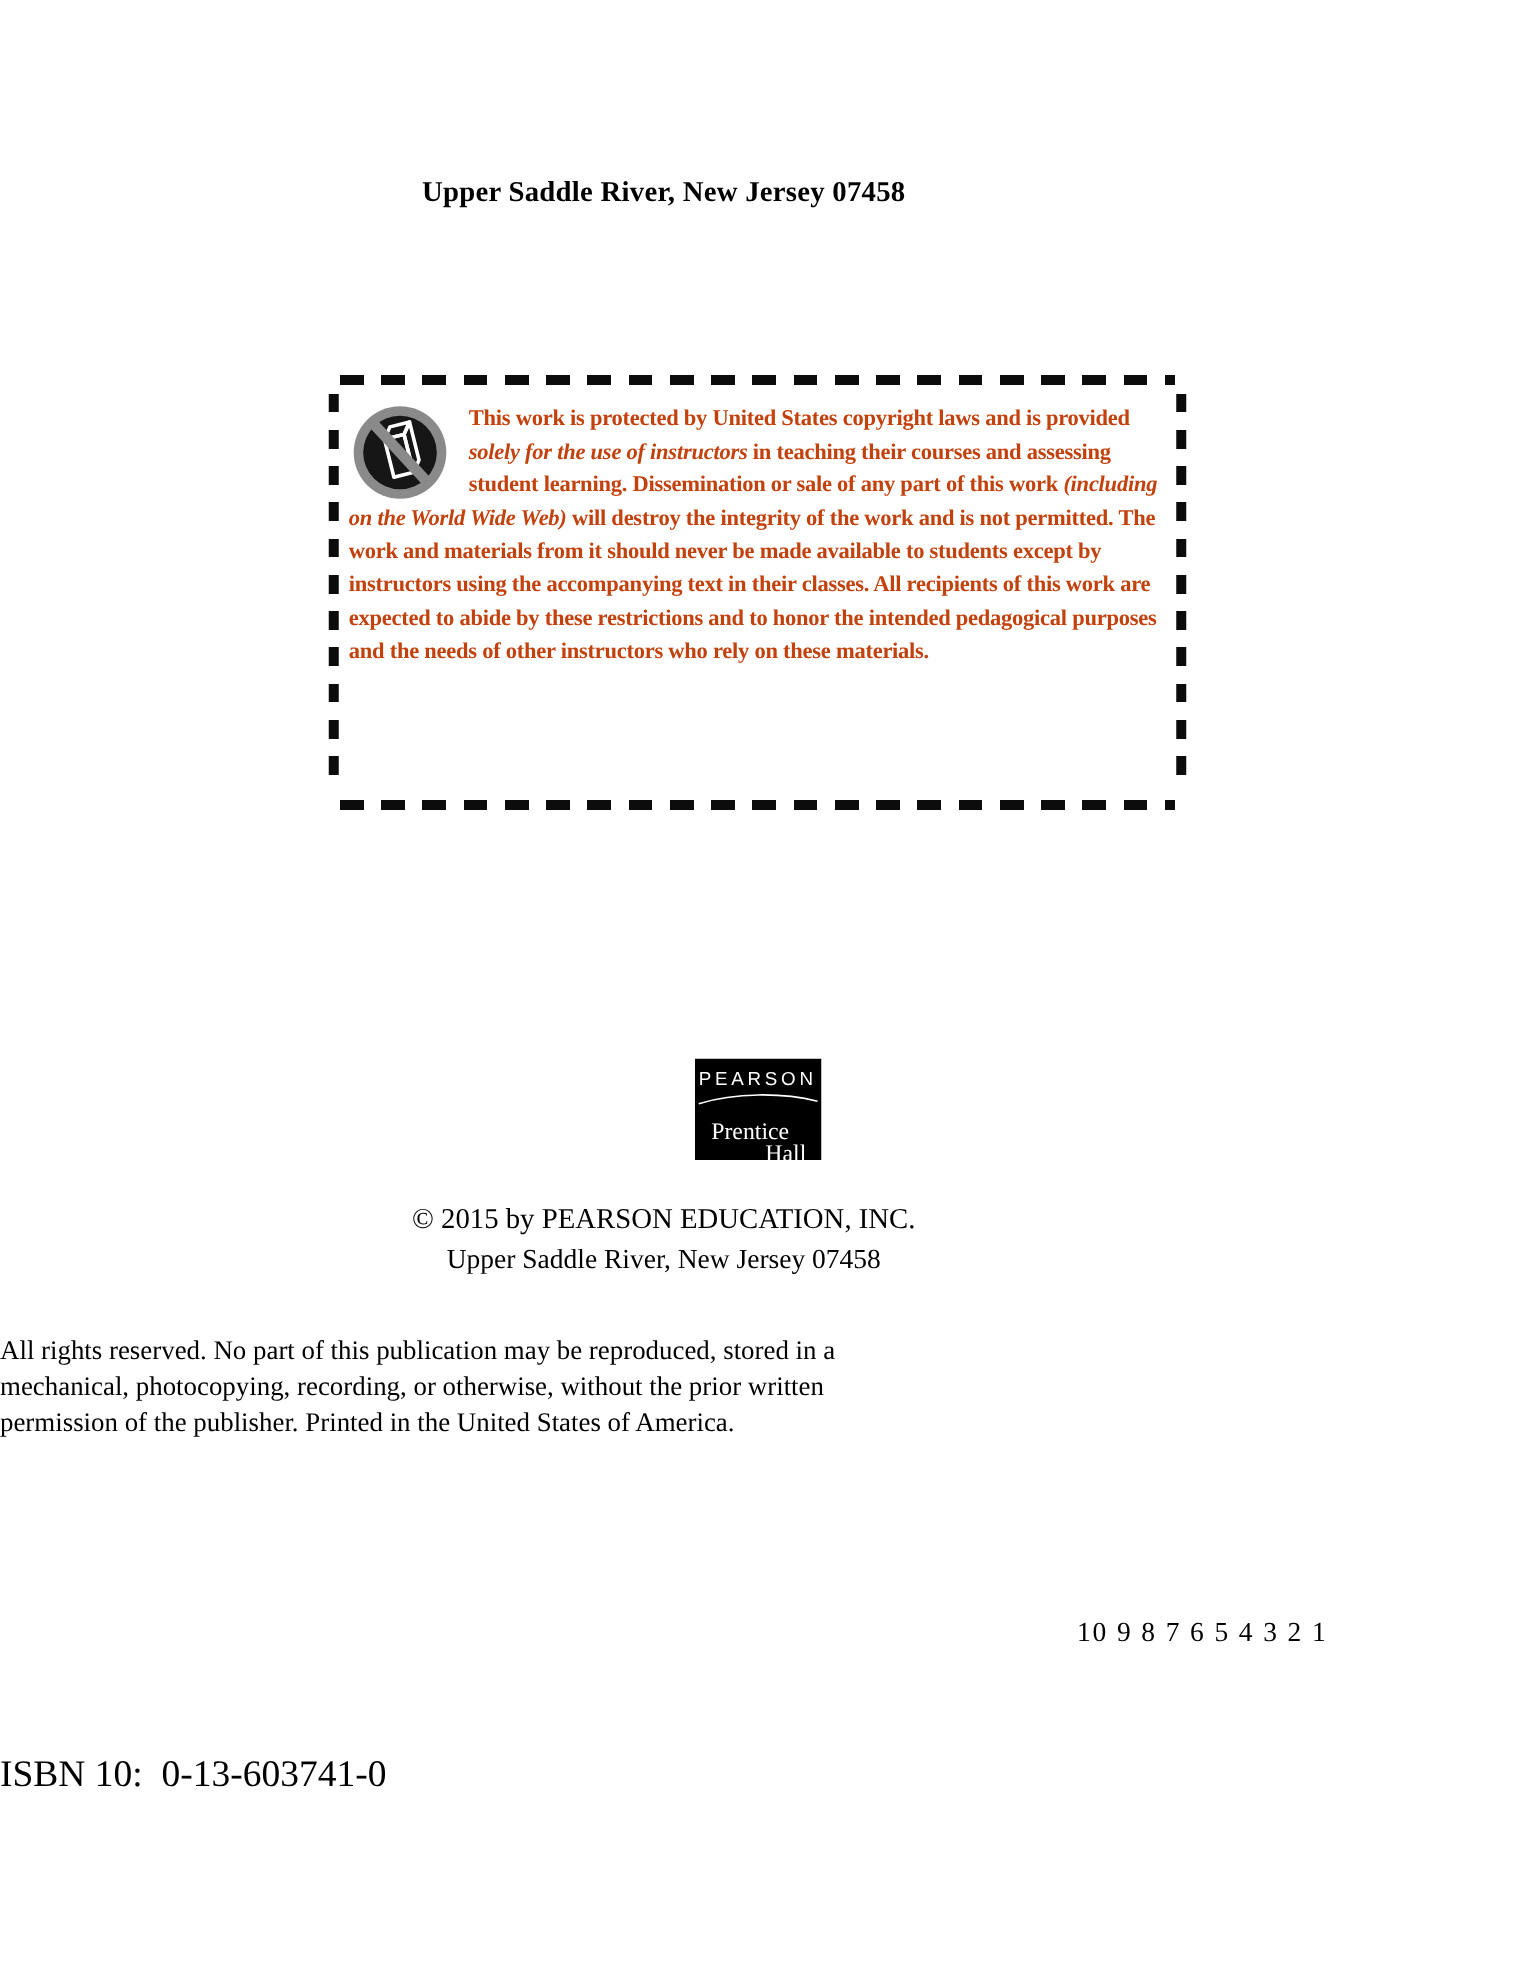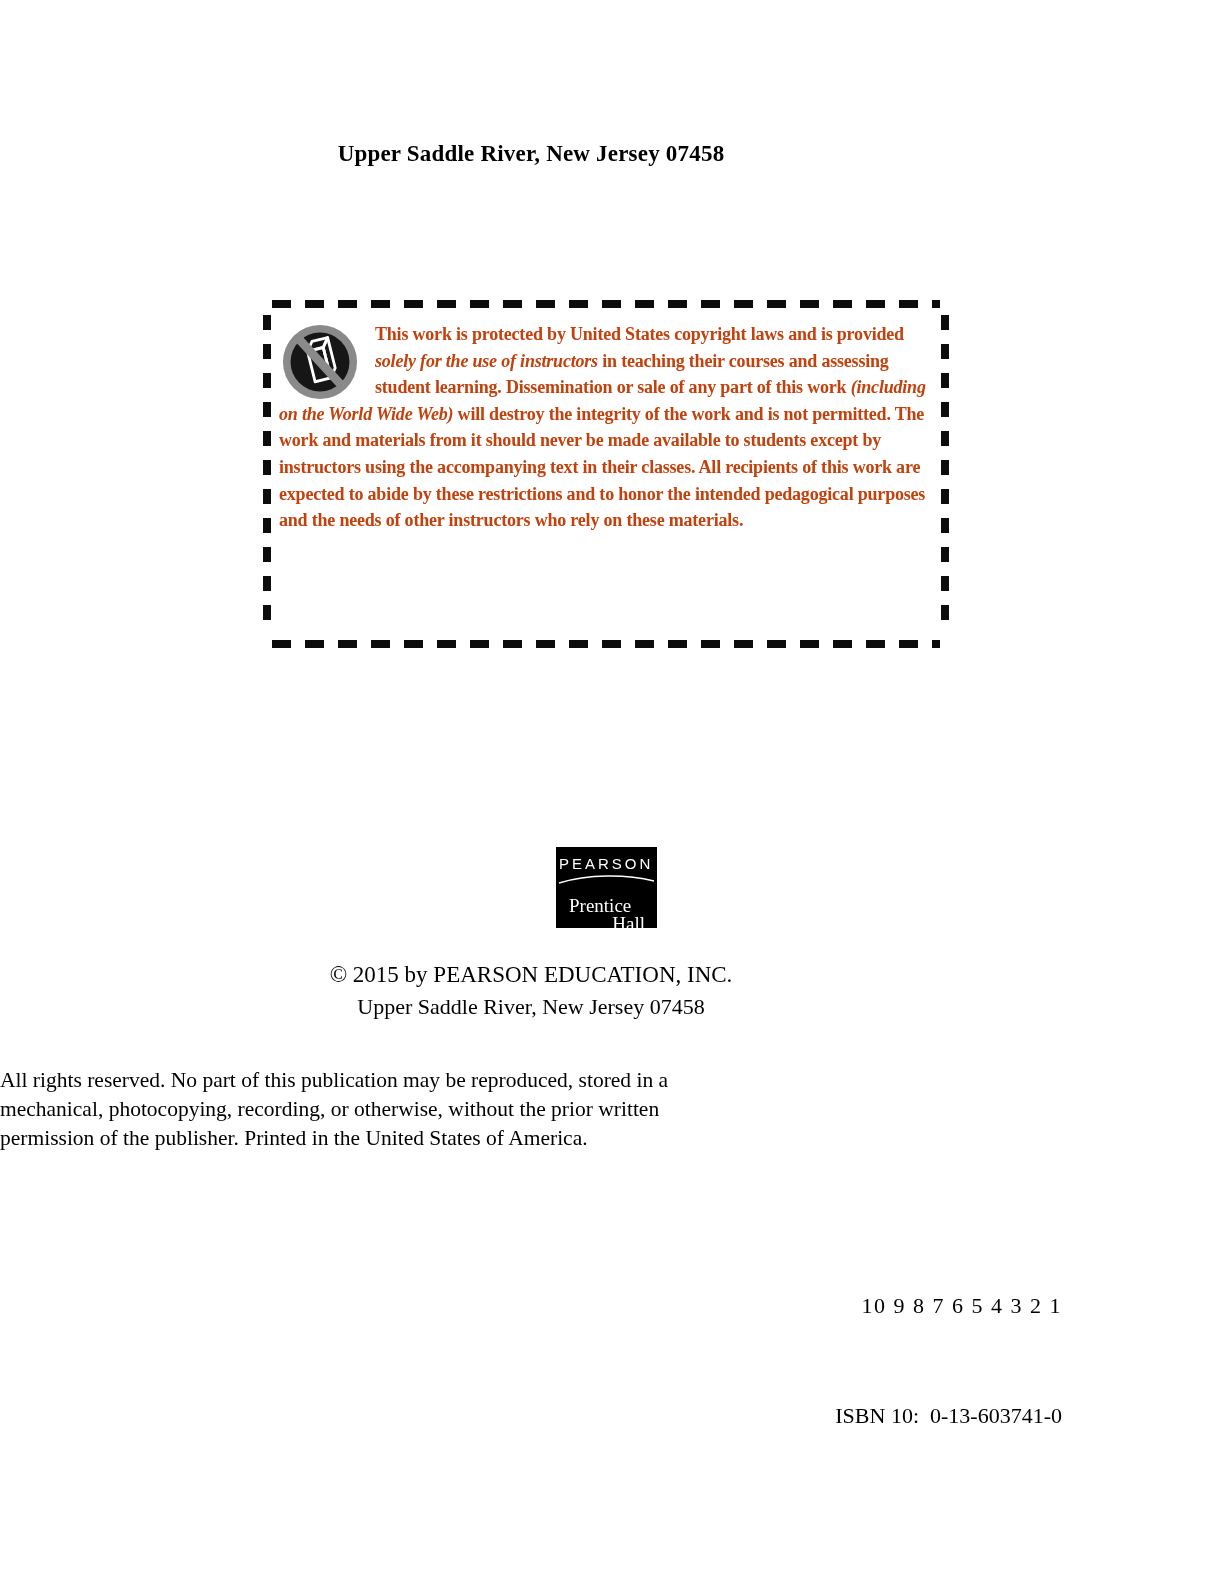--- a/index.html
+++ b/index.html
@@ -120,22 +120,22 @@
   .print-line {
     position: absolute;
     top: 1293px; left: 0; width: 100%;
     text-align: right;
     font-size: 22px;
     letter-spacing: 1.5px;
   }
   .isbn-line {
     position: absolute;
     top: 1403px; left: 0; width: 100%;
-    text-align: right;
-    font-size: 22px;
+    text-align: left;
+    font-size: 30px;
     white-space: pre;
   }
 </style>
 </head>
 <body>
 
 <div class="page">
 
   <div class="top-address">Upper Saddle River, New Jersey 07458</div>
 

